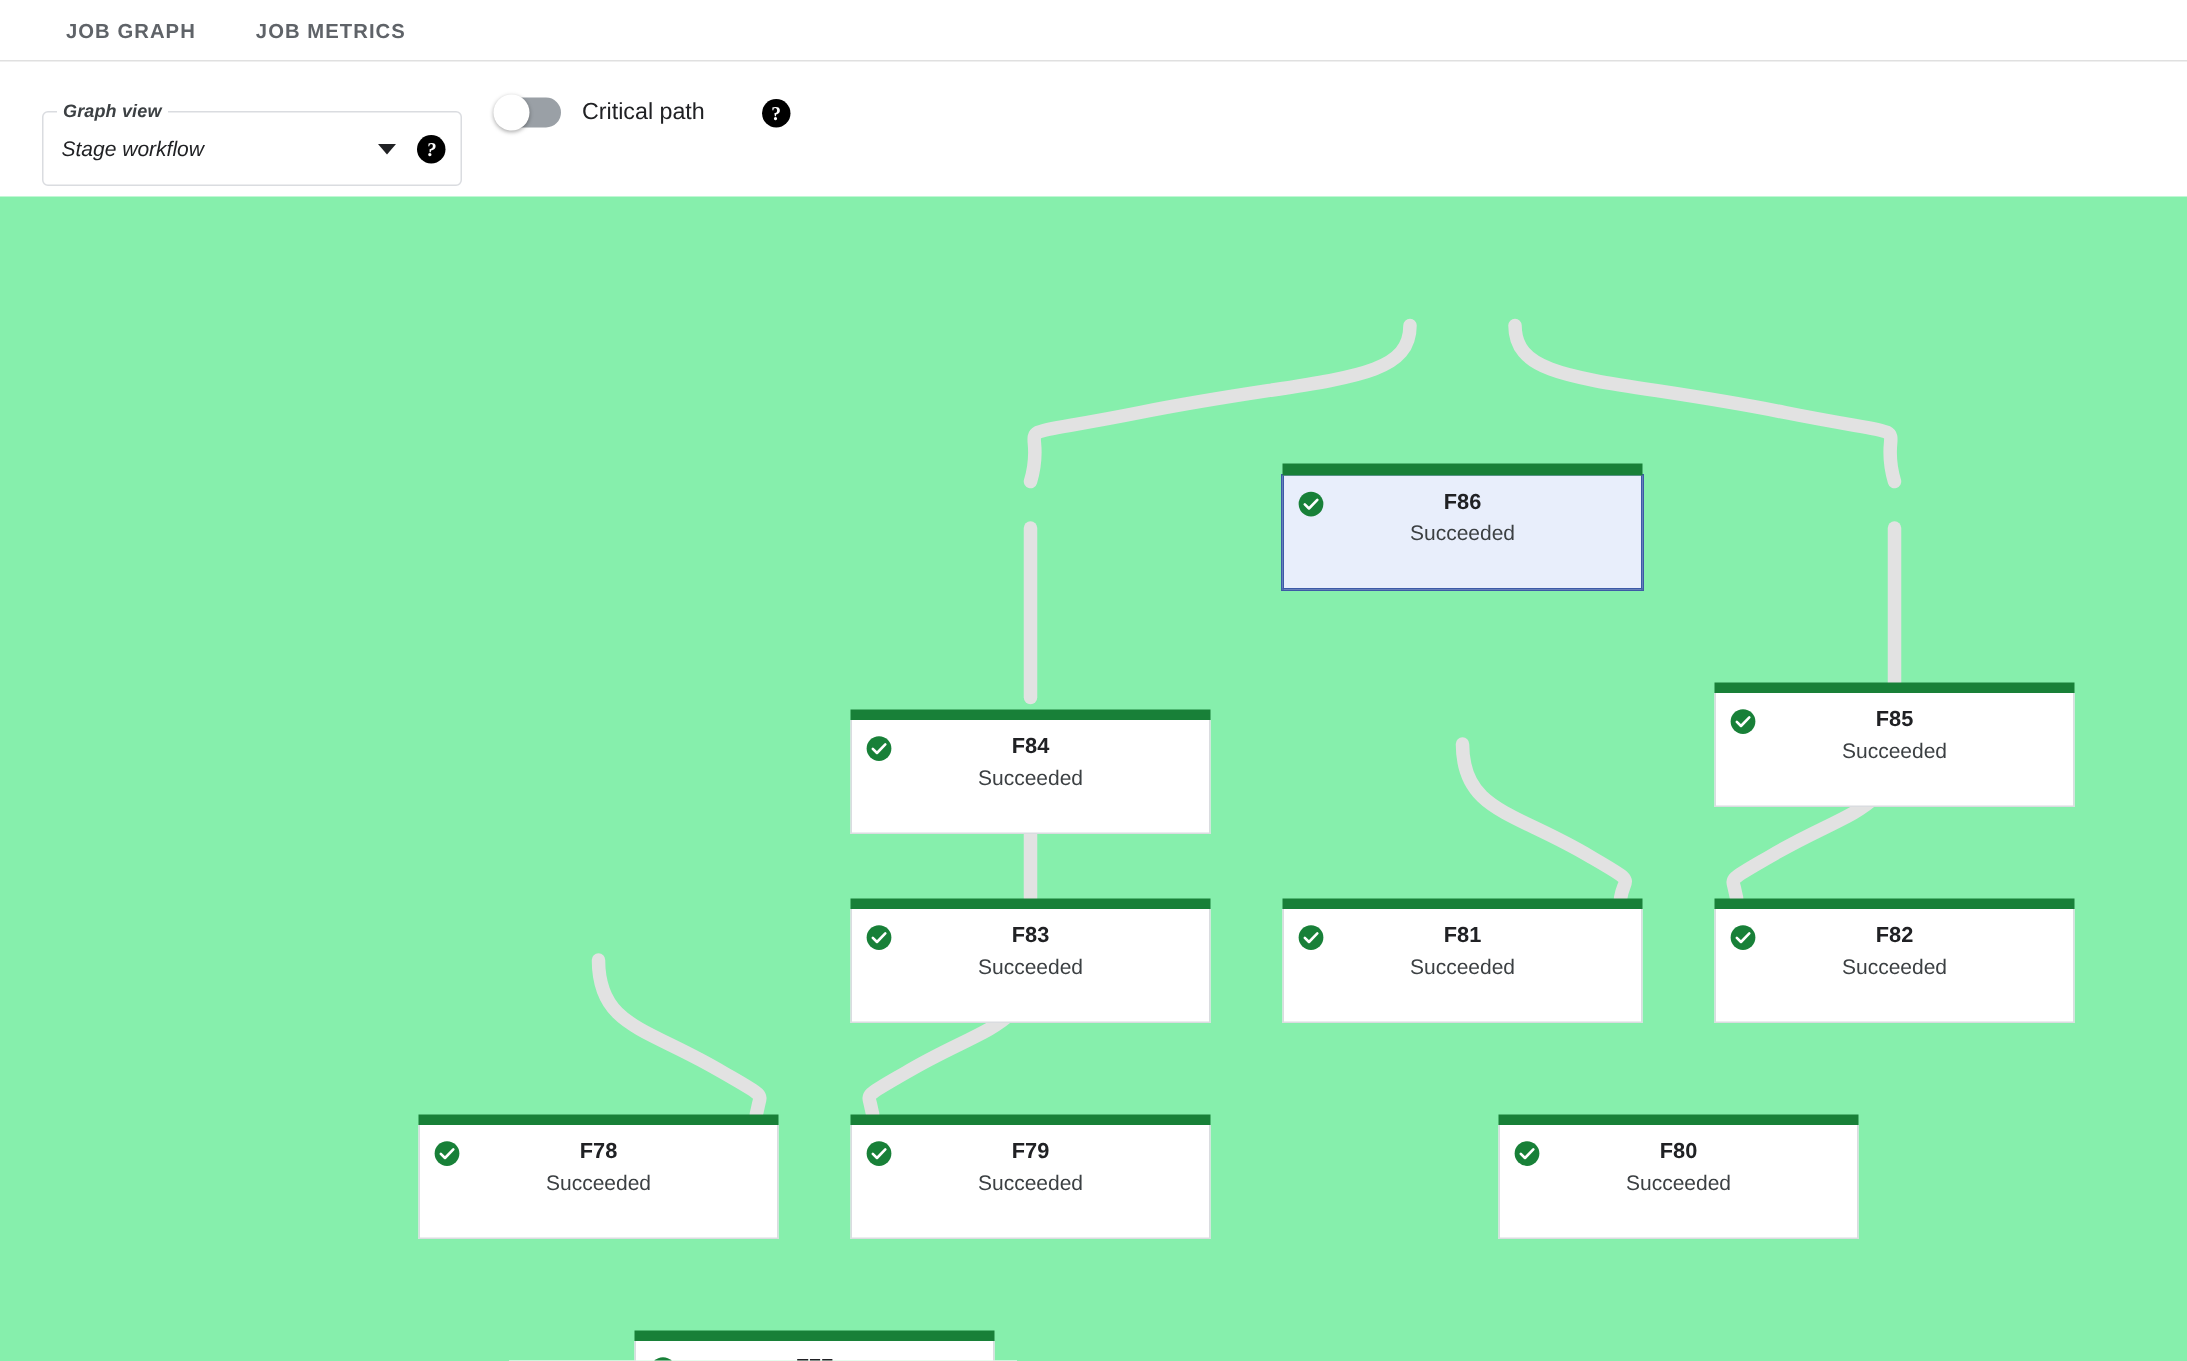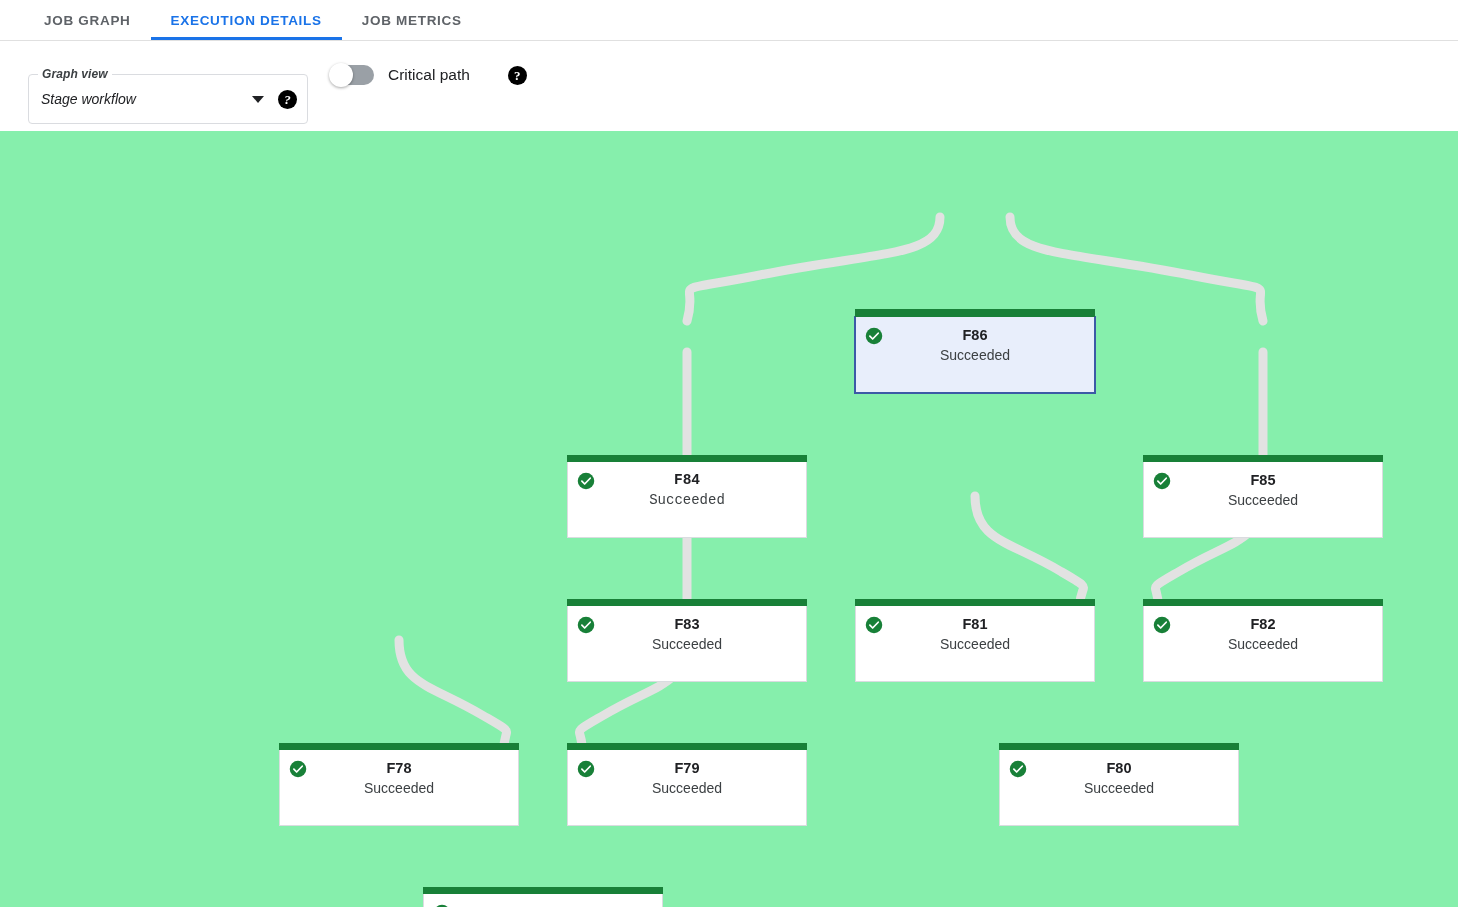--- a/index.html
+++ b/index.html
@@ -191,23 +191,20 @@
     margin-top: 4px;
   }
 </style>
 </head>
 <body>
 
 <div class="tabbar">
   <div class="tab">
     <span>JOB GRAPH</span>
   </div>
-  <div class="tab active">
-    <span>EXECUTION DETAILS</span>
-  </div>
   <div class="tab">
     <span>JOB METRICS</span>
   </div>
 </div>
 
 <div class="toolbar">
 
   <div class="field">
     <span class="field-legend">Graph view</span>
     <span class="field-value">Stage workflow</span>
@@ -252,21 +249,21 @@
 
   <div class="node selected" style="left:855px;top:186px;">
     <svg class="status-icon" viewBox="0 0 24 24">
       <circle cx="12" cy="12" r="11" fill="#188038"></circle>
       <path d="M6.5 12.3 L10.2 16 L17.6 8.3" fill="none" stroke="#ffffff" stroke-width="2.3" stroke-linecap="round" stroke-linejoin="round"></path>
     </svg>
     <div class="title">F86</div>
     <div class="subtitle">Succeeded</div>
   </div>
 
-  <div class="node" style="left:567px;top:331px;font-family:Liberation Mono, monospace;">
+  <div class="node" style="left:567px;top:349px;">
     <svg class="status-icon" viewBox="0 0 24 24">
       <circle cx="12" cy="12" r="11" fill="#188038"></circle>
       <path d="M6.5 12.3 L10.2 16 L17.6 8.3" fill="none" stroke="#ffffff" stroke-width="2.3" stroke-linecap="round" stroke-linejoin="round"></path>
     </svg>
     <div class="title">F84</div>
     <div class="subtitle">Succeeded</div>
   </div>
 
   <div class="node" style="left:1143px;top:331px;">
     <svg class="status-icon" viewBox="0 0 24 24">

